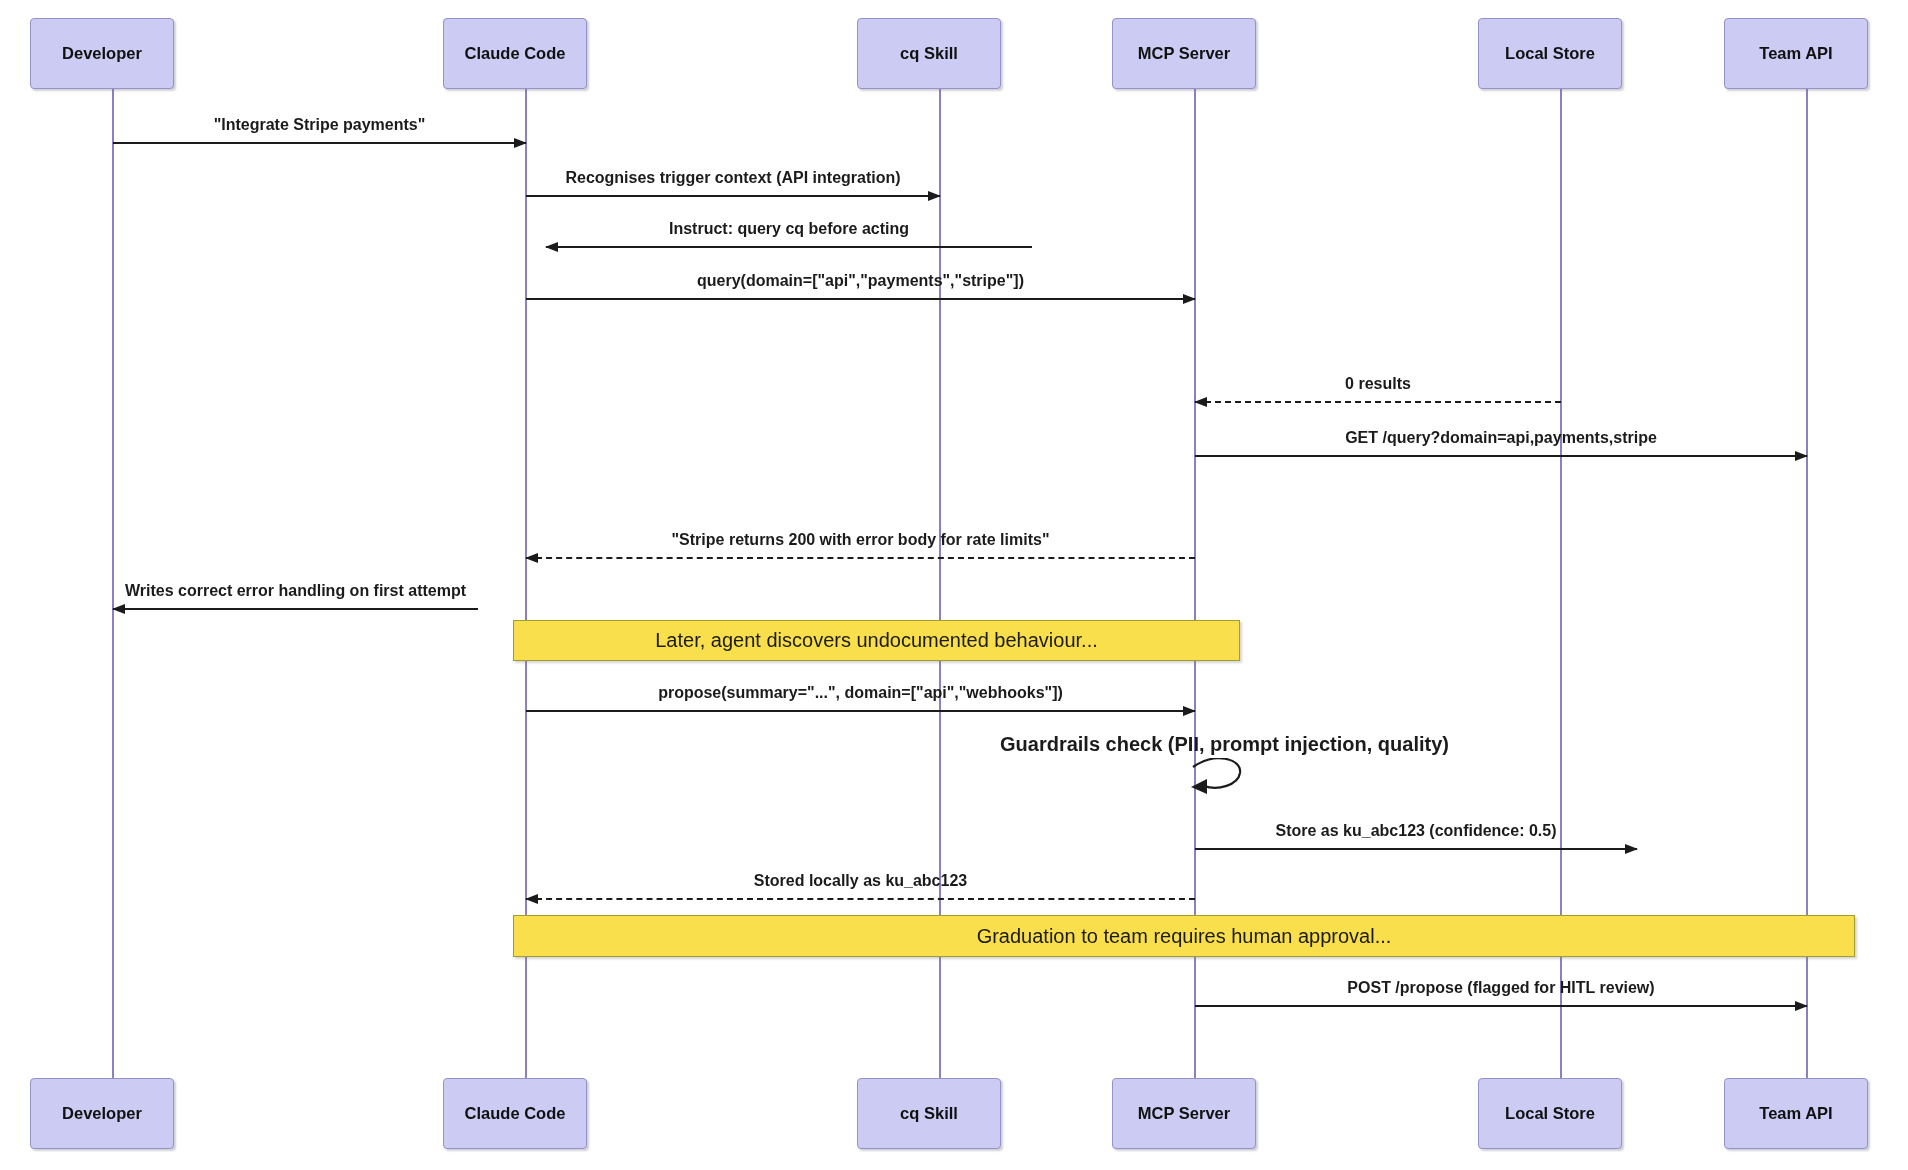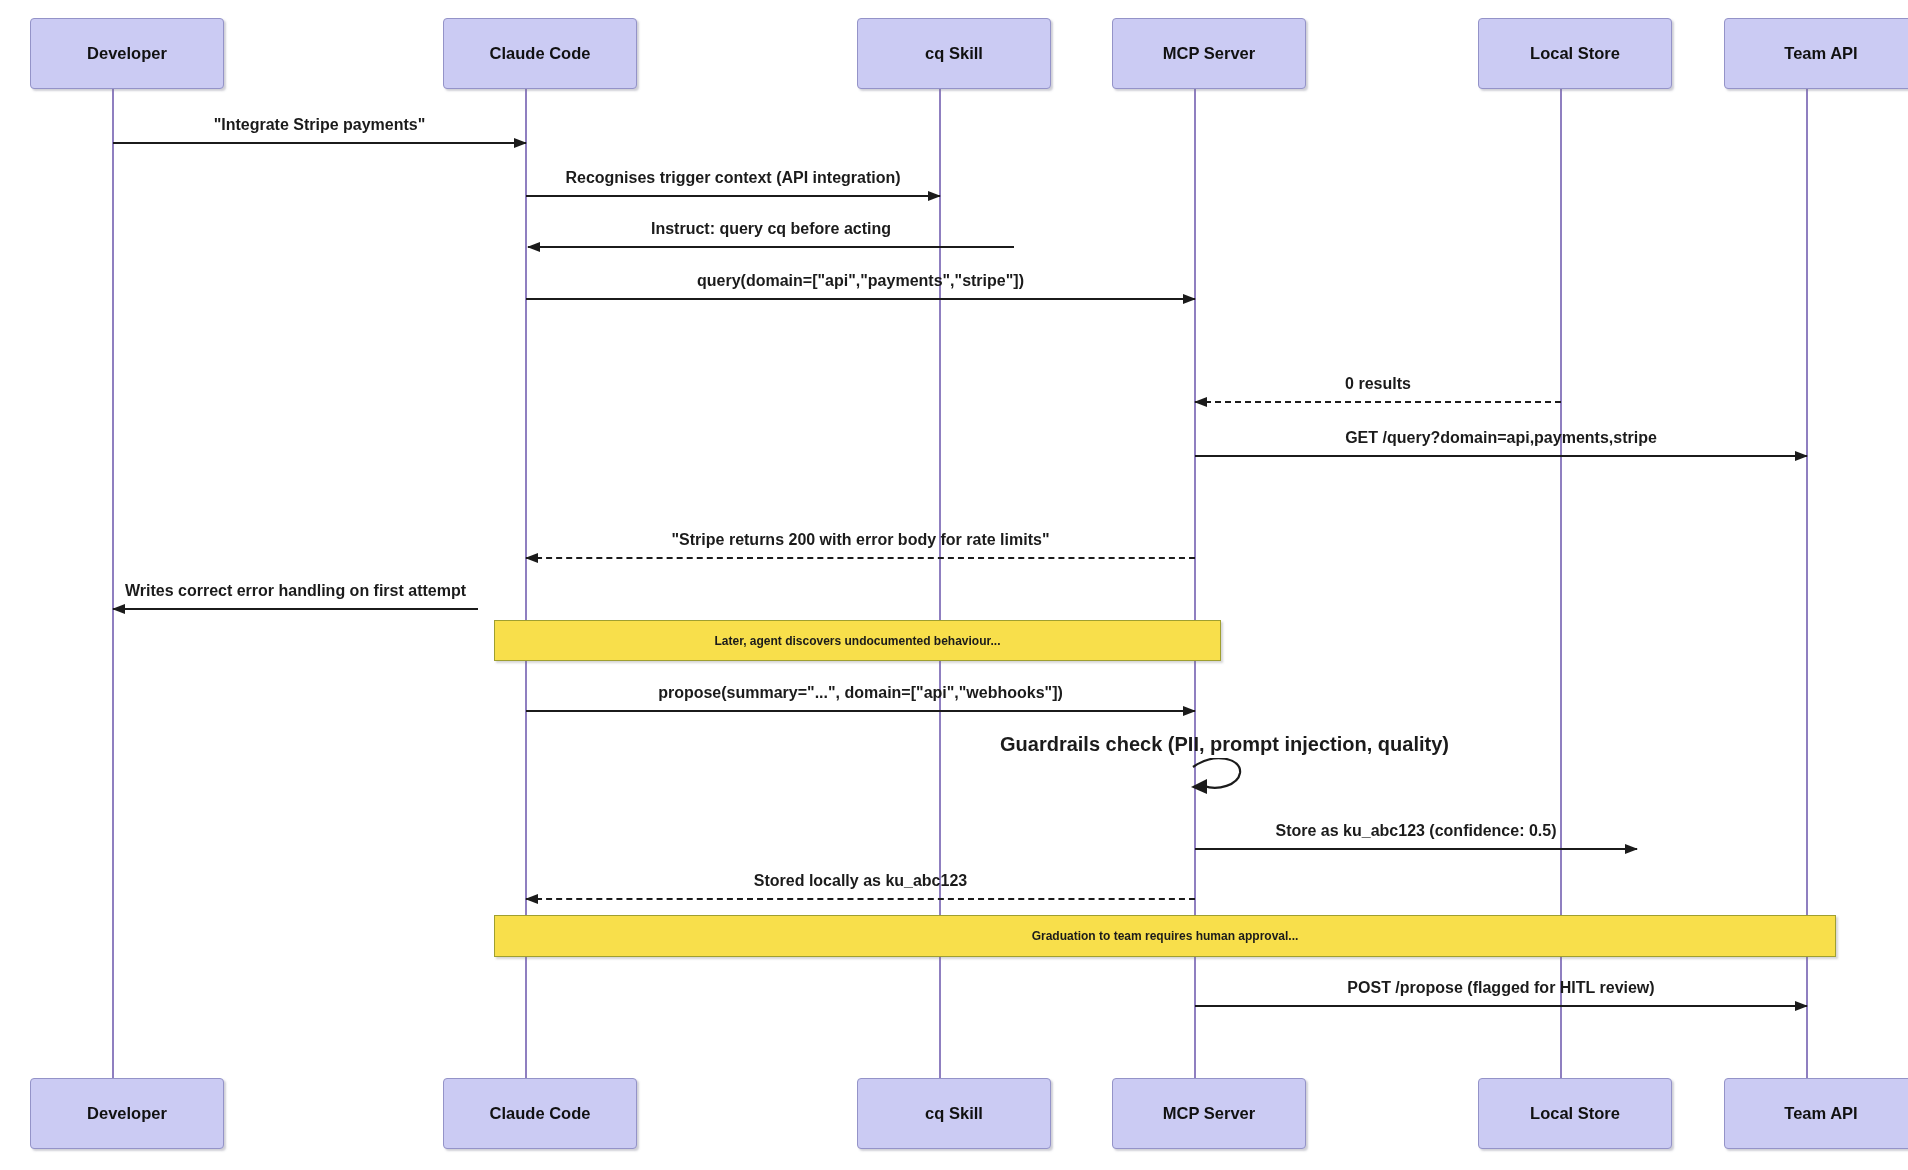--- a/index.html
+++ b/index.html
@@ -7,21 +7,21 @@
     position: relative;
     width: 1908px;
     height: 1170px;
     background: var(--background, #ffffff);
     font-family: "Liberation Sans", sans-serif;
     color: var(--message, #1b1b1b);
     overflow: hidden;
   }
   .actor {
     position: absolute;
-    width: 194px;
+    width: 144px;
     height: 71px;
     background: var(--actor-fill, #cbcbf3);
     border: 1px solid var(--actor-border, #9493c8);
     border-radius: 4px;
     box-shadow: 2px 2px 2px rgba(120,120,140,0.35);
     display: flex;
     align-items: center;
     justify-content: center;
     font-size: 16.5px;
     font-weight: 600;
@@ -63,25 +63,26 @@
   }
   .head.right { right: -1px; border-left: 13px solid var(--message, #1b1b1b); }
   .head.left  { left: -1px;  border-right: 13px solid var(--message, #1b1b1b); }
   .note {
     position: absolute;
     background: var(--note-fill, #f8df4b);
     border: 1px solid var(--note-border, #9f9f30);
     display: flex;
     align-items: center;
     justify-content: center;
-    font-size: 12px;
-    font-weight: 700;
+    font-size: 20px;
+    font-weight: 400;
     z-index: 5;
     box-sizing: border-box;
     box-shadow: 2px 2px 2px rgba(120,120,120,0.3);
+    margin-left: 19px;
   }
   .self-label {
     position: absolute;
     text-align: center;
     font-size: 20px;
     font-weight: 600;
     white-space: nowrap;
     z-index: 3;
   }
   .self-loop { position: absolute; z-index: 3; }
@@ -141,21 +142,21 @@
     <div class="line"></div>
     <div class="head right"></div>
   </div>
 
   <div class="msg solid" style="left:526px;top:167px;width:414px">
     <div class="lbl">Recognises trigger context (API integration)</div>
     <div class="line"></div>
     <div class="head right"></div>
   </div>
 
-  <div class="msg solid" style="left:528px;top:218px;width:486px">
+  <div class="msg solid" style="left:546px;top:218px;width:486px">
     <div class="lbl">Instruct: query cq before acting</div>
     <div class="line"></div>
     <div class="head left"></div>
   </div>
 
   <div class="msg solid" style="left:526px;top:270px;width:669px">
     <div class="lbl">query(domain=["api","payments","stripe"])</div>
     <div class="line"></div>
     <div class="head right"></div>
   </div>

